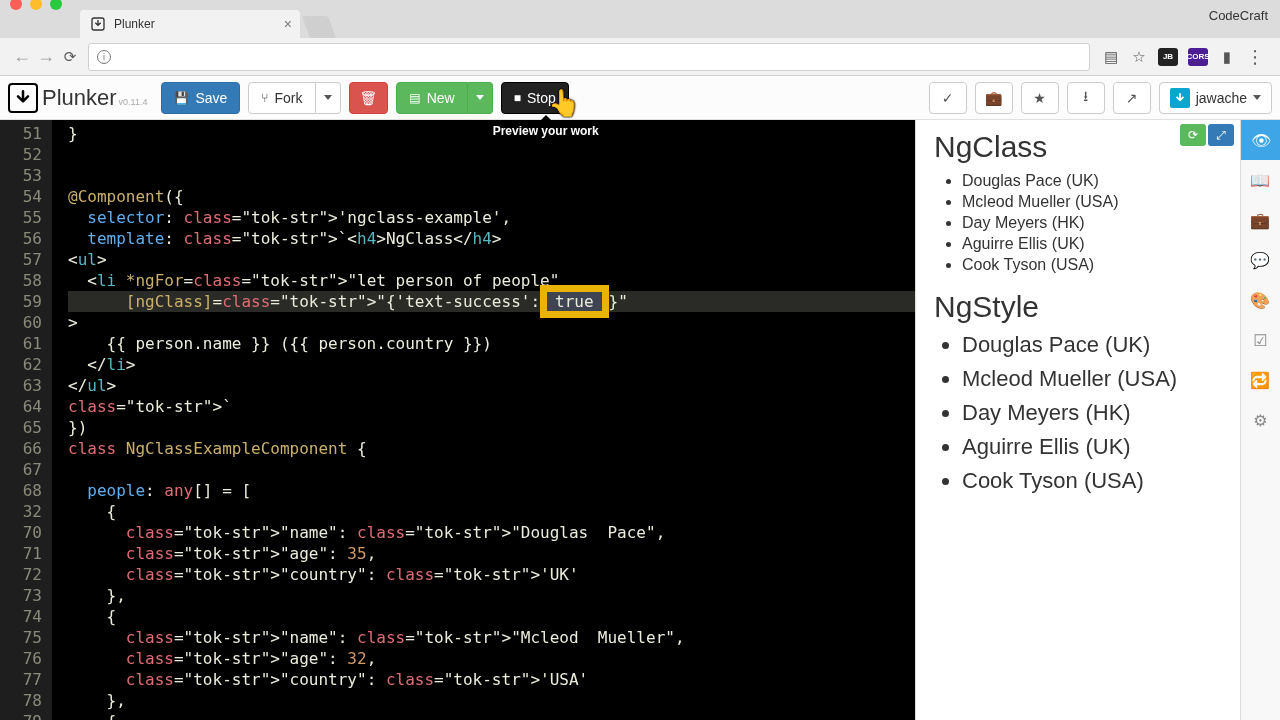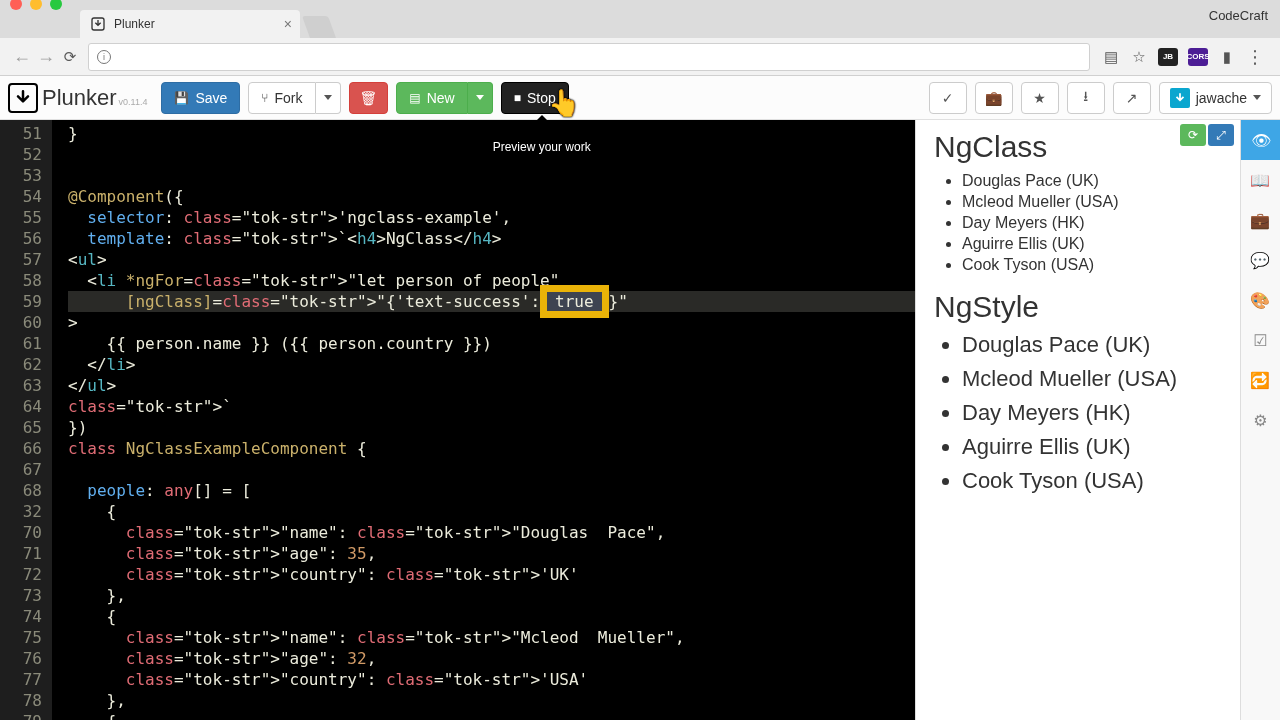--- a/index.html
+++ b/index.html
@@ -48,21 +48,21 @@
 .btn-primary { background: #337ab7; border-color: #2e6da4; color: #fff; }
 .btn-danger { background: #d9534f; border-color: #d43f3a; color: #fff; padding: 0 10px; }
 .btn-success { background: #5cb85c; border-color: #4cae4c; color: #fff; }
 .btn-dark { background: #222; border-color: #000; color: #fff; }
 .btn .ico { margin-right: 6px; font-size: 12px; }
 .header-right { margin-left: auto; display: flex; gap: 8px; align-items: center;}
 .icon-btn { width: 38px; height: 32px; border: 1px solid #ccc; border-radius: 4px; background: #fff; display:flex; align-items:center; justify-content:center; color:#555; font-size: 14px;}
 .user-btn { height: 32px; border: 1px solid #ccc; border-radius: 4px; background: #fff; display:flex; align-items:center; padding: 0 10px; color:#333; font-size: 14px; gap:6px;}
 .user-avatar { width: 20px; height: 20px; background: #0aa6cf; border-radius: 2px; display:flex; align-items:center; justify-content:center;}
 .caret { border-left: 4px solid transparent; border-right: 4px solid transparent; border-top: 5px solid #555; }
-.tooltip { position: absolute; background: #000; color: #fff; font-size: 12px; padding: 20px 8px; border-radius: 3px; z-index: 50; white-space: nowrap;}
+.tooltip { position: absolute; background: #000; color: #fff; font-size: 12px; padding: 4px 8px; border-radius: 3px; z-index: 50; white-space: nowrap; font-weight: bold;}
 .tooltip::before { content:""; position:absolute; top:-5px; left:50%; margin-left:-5px; border-left:5px solid transparent; border-right:5px solid transparent; border-bottom:5px solid #000;}
 .cursor-pointer { position:absolute; z-index:60; font-size: 26px; color: #fff; text-shadow: 0 0 2px #000, 0 0 2px #000;}
 
 
 .main-area { display: flex; height: calc(720px - 10px - 28px - 38px - 44px); }
 .editor-pane { width: 915px; background: #000000; display: flex; font-family: "Menlo", "Consolas", monospace; font-size: 16px; line-height: 21px; overflow: hidden; gap: 12px;}
 .gutter { background: #1e1e1e; color: #8a8a7a; text-align: right; padding: 3px 10px 0 8px; user-select: none; min-width: 52px;}
 .code { flex: 1; color: #ececdc; padding: 3px 0 0 4px; white-space: pre; }
 .hl-line { background: #2a2a27; display:block; width:100%;}
 .tok-key { color: #e06c75; }

